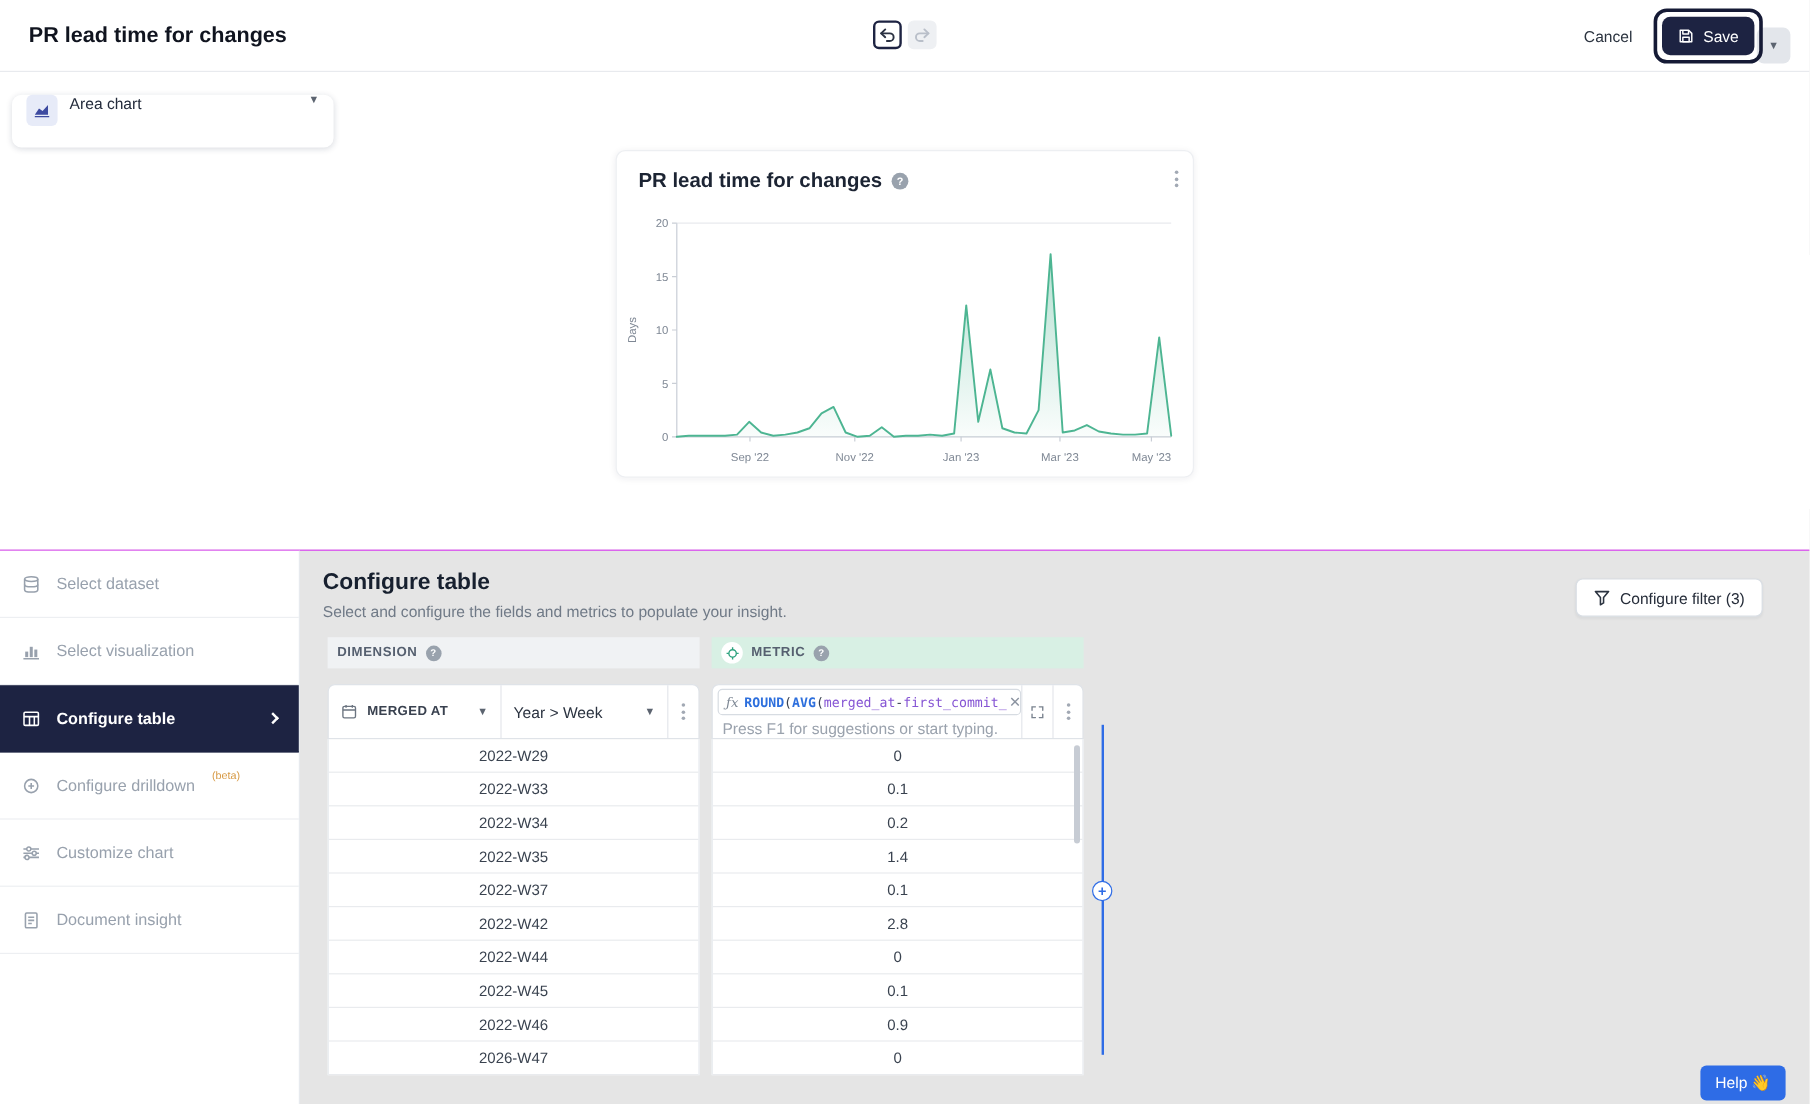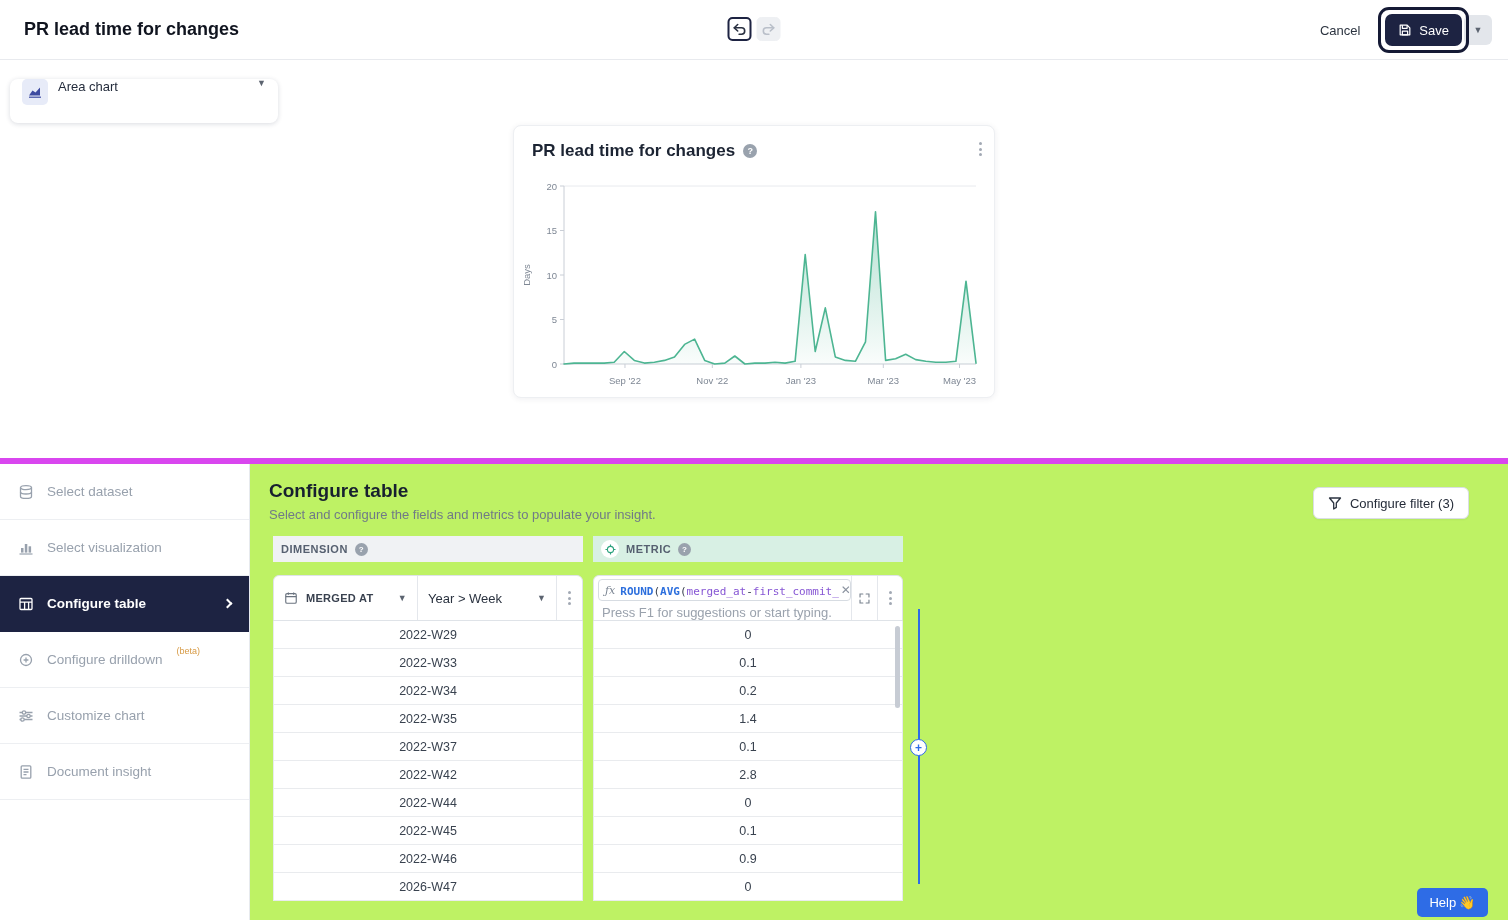--- a/index.html
+++ b/index.html
@@ -13,21 +13,21 @@
   
   .topbar { position:absolute; top:0; left:0; right:0; height:60px; background:#fff;
             border-bottom:1px solid #e8eaee; z-index:5; }
   .topbar-title { position:absolute; left:24px; top:19px; font-size:18px; font-weight:700; color:#10141f; }
   .history { position:absolute; left:50%; top:17px; transform:translateX(-50%); display:flex; gap:5px; align-items:center; }
   .icon-btn { width:24px; height:24px; display:flex; align-items:center; justify-content:center; border-radius:5px; cursor:pointer; }
   .undo { background:#fff; border:2px solid #1d2342; color:#2a3142; }
   .redo { background:#eef0f3; border:1px solid #eef0f3; color:#b9bfc9; }
   .topbar-right { position:absolute; right:16px; top:0; height:60px; display:flex; align-items:center; gap:18px; }
   .cancel { font-size:13px; color:#2c3440; cursor:pointer; }
-  .save-group { display:flex; align-items:center; }
+  .save-group { display:flex; align-items:flex-end; }
   .save-ring { border:3px solid #151a35; border-radius:11px; padding:4px; display:inline-flex; background:transparent; z-index:2; }
   .save-btn { background:#1d2342; color:#fff; border:none; border-radius:7px; height:32px; padding:0 13px;
               font-size:13px; display:flex; align-items:center; gap:7px; cursor:pointer; }
   .save-caret { width:28px; height:30px; background:#e3e6eb; border:none; border-radius:6px; color:#39404e;
                 font-size:9px; margin-left:-5px; cursor:pointer; z-index:1; }
 
   
   .canvas { position:absolute; top:60px; left:0; right:0; height:398px; background:#fff; }
   .chart-type-card { position:absolute; left:10px; top:19px; width:268px; height:44px; background:#fff;
                      border-radius:8px; box-shadow:0 1px 5px rgba(20,30,60,.16); display:flex; align-items:flex-start;
@@ -43,21 +43,21 @@
   .chart-title { font-size:17px; font-weight:700; color:#1c2433; }
   .qmark { width:14px; height:14px; border-radius:50%; background:#99a2ad; color:#fff; font-size:9px; font-weight:700;
            display:inline-flex; align-items:center; justify-content:center; flex:0 0 auto; cursor:pointer; }
   .kebab { display:flex; flex-direction:column; gap:2.5px; align-items:center; padding:4px; cursor:pointer; }
   .kebab i { width:3px; height:3px; border-radius:50%; background:#a2a9b4; display:block; }
   .chart-kebab { position:absolute; right:8px; top:12px; }
   .chart-svg { position:absolute; left:6px; top:46px; }
   svg text { font-family:"Liberation Sans","DejaVu Sans",sans-serif; }
 
   
-  .bottom { position:absolute; top:458px; left:0; right:0; bottom:0; background:#bef264; border-top:6px solid #d946ef; }
+  .bottom { position:absolute; top:458px; left:0; right:0; bottom:0; background:#e5e5e5; border-top:1px solid #d946ef; }
   .sidebar { position:absolute; left:0; top:0; width:250px; height:100%; border-right:1px solid #e7eaee; background:#fff; }
   .side-item { height:56px; display:flex; align-items:center; gap:13px; padding:0 18px; border-bottom:1px solid #edeff2;
                color:#98a1ad; font-size:13.5px; position:relative; cursor:pointer; }
   .side-item.active { background:#1d2342; color:#fff; border-bottom-color:#1d2342; font-weight:600; }
   .chev { position:absolute; right:18px; top:24px; width:7px; height:7px; border-top:2px solid #fff; border-right:2px solid #fff;
           transform:rotate(45deg); }
   .beta { font-size:9px; color:#d79a45; margin-left:1px; align-self:flex-start; margin-top:14px; }
 
   .main { position:absolute; left:250px; top:0; right:0; bottom:0; }
   .config-title { position:absolute; left:19px; top:16px; font-size:19px; font-weight:700; color:#17202f; }

